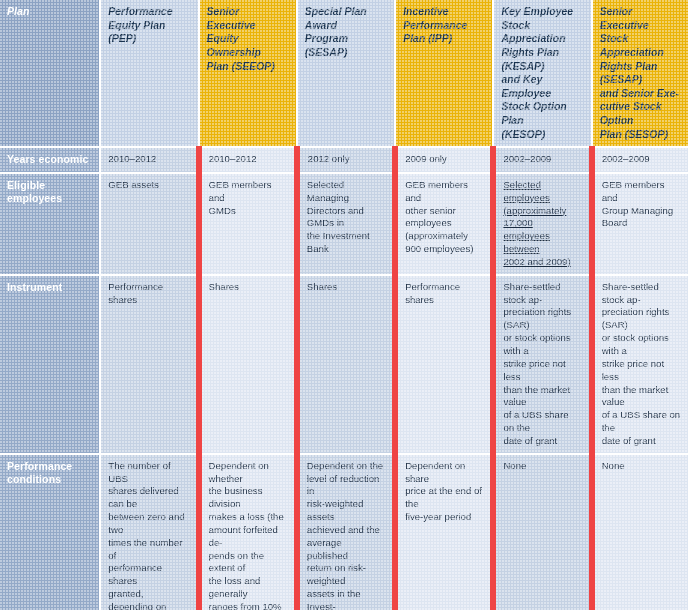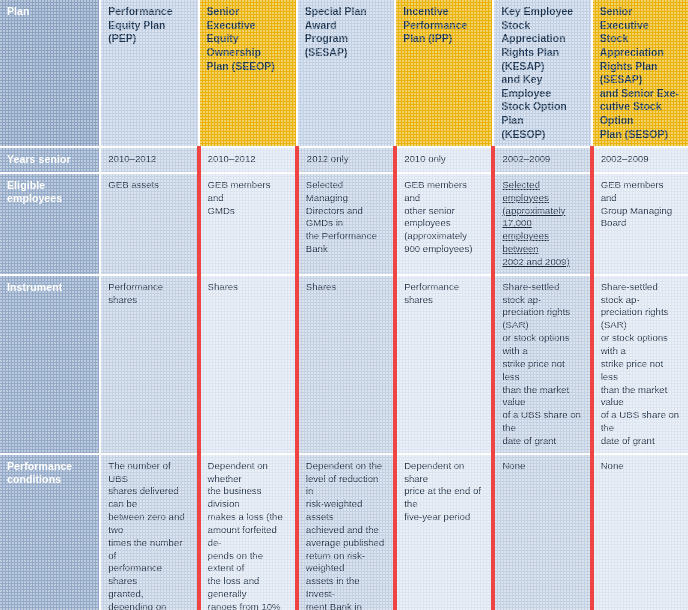--- a/index.html
+++ b/index.html
@@ -73,42 +73,42 @@
   }
   thead th.hdr.odd  { background: #c2d0e4; }
   thead th.hdr.even { background: #eab308; }
   thead th.hdr.last { border-right: 0; }
 
   
   td.cell {
     color: #1b2c41;
     font-size: 9.6px;
     line-height: 1.34;
-    border-right: 4px solid #ef4444;
+    border-right: 6px solid #ef4444;
   }
   td.cell.odd  { background: #c4d1e3; }
   td.cell.even { background: #dde5f1; }
   td.cell.last { border-right: 0; }
 </style>
 </head>
 <body>
 
 <table id="comp-table">
   <colgroup>
     <col class="c-label">
     <col class="c-data">
       <col class="c-data">
       <col class="c-data">
     <col class="c-data">
       <col class="c-data">
       <col class="c-data-last">
   </colgroup>
 
   <thead>
-    <tr style="height:76px;">
+    <tr style="height:76px;font-style:italic;">
       <th class="lbl head" style="white-space: pre-line;">Plan</th>
       <th class="hdr odd" style="white-space: pre-line;">Performance
 Equity Plan (PEP)</th>
       <th class="hdr even" style="white-space: pre-line;">Senior Executive
 Equity Ownership
 Plan (SEEOP)</th>
       <th class="hdr odd" style="white-space: pre-line;">Special Plan Award
 Program (SESAP)</th>
       <th class="hdr even" style="white-space: pre-line;">Incentive
 Performance
@@ -124,38 +124,38 @@
 Rights Plan (SESAP)
 and Senior Exe-
 cutive Stock Option
 Plan (SESOP)</th>
     </tr>
   </thead>
 
   <tbody>
 
     <tr style="height:24px;">
-      <th class="lbl" style="white-space: pre-line;">Years senior</th>
+      <th class="lbl" style="white-space: pre-line;">Years economic</th>
       <td class="cell odd" style="white-space: pre-line;">2010–2012</td>
       <td class="cell even" style="white-space: pre-line;">2010–2012</td>
       <td class="cell odd" style="white-space: pre-line; padding-left: 8px;">2012 only</td>
-      <td class="cell even" style="white-space: pre-line;">2010 only</td>
+      <td class="cell even" style="white-space: pre-line;">2009 only</td>
       <td class="cell odd" style="white-space: pre-line;">2002–2009</td>
       <td class="cell even last" style="white-space: pre-line;">2002–2009</td>
     </tr>
 
     <tr style="height:52px;padding-left:24px;">
       <th class="lbl" style="white-space: pre-line;">Eligible
 employees</th>
       <td class="cell odd" style="white-space: pre-line;">GEB assets</td>
       <td class="cell even" style="white-space: pre-line;">GEB members and
 GMDs</td>
       <td class="cell odd" style="white-space: pre-line;">Selected Managing
 Directors and GMDs in
-the Performance Bank</td>
+the Investment Bank</td>
       <td class="cell even" style="white-space: pre-line;">GEB members and
 other senior employees
 (approximately
 900 employees)</td>
       <td class="cell odd" style="white-space: pre-line; text-decoration: underline;">Selected employees
 (approximately 17,000
 employees between
 2002 and 2009)</td>
       <td class="cell even last" style="white-space: pre-line;">GEB members and
 Group Managing Board</td>

